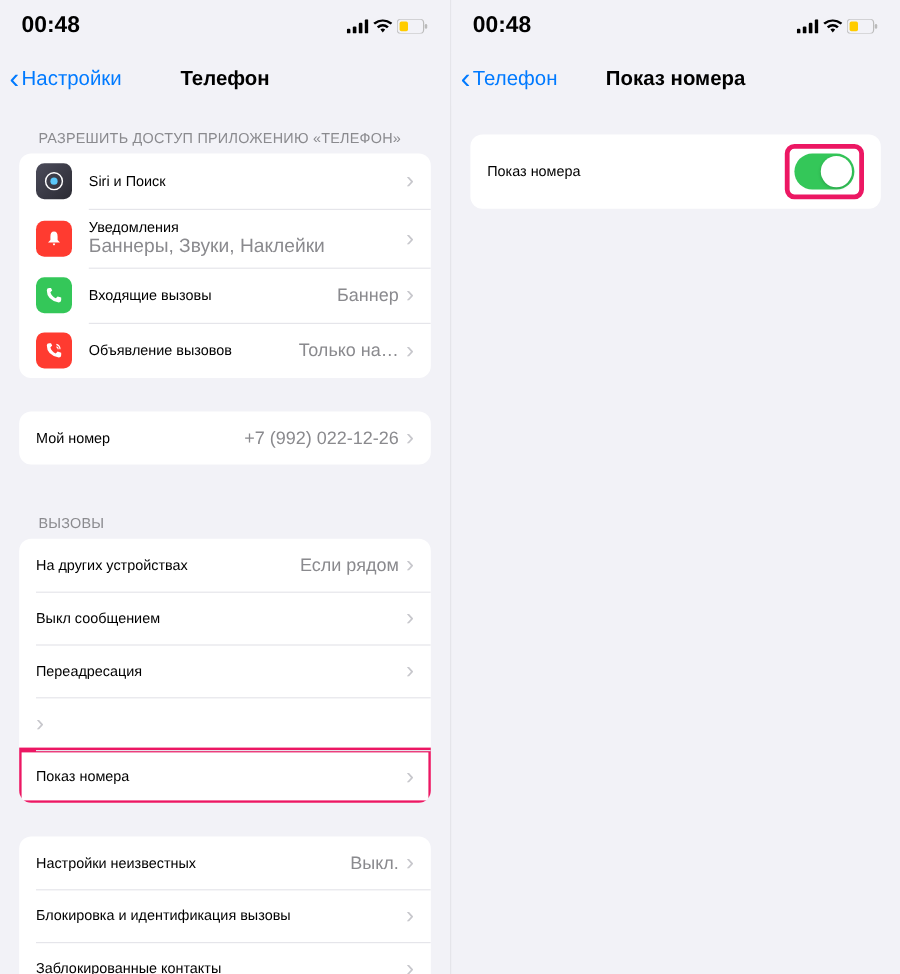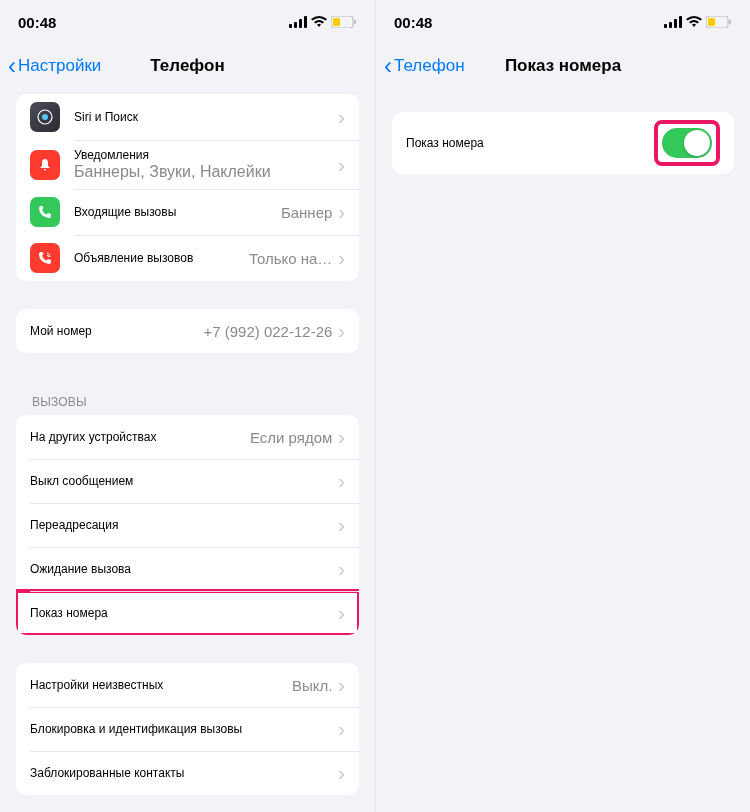--- a/index.html
+++ b/index.html
@@ -21,21 +21,21 @@
     overflow: hidden;
   }
   .screen + .screen { border-left: 1px solid #e5e5ea; }
   .status-bar {
     height: 44px;
     background: #f2f2f7;
     display: flex;
     align-items: center;
     justify-content: space-between;
     padding: 0 18px;
-    font-size: 15px;
+    font-size: 19px;
     font-weight: 600;
   }
   .status-right { display: flex; align-items: center; gap: 4px; }
   .signal, .wifi, .battery { display: inline-flex; }
   .nav-bar {
     height: 44px;
     background: #f2f2f7;
     display: flex;
     align-items: center;
     position: relative;
@@ -174,20 +174,21 @@
   <div class="nav-bar">
     <div class="back-btn">
       <span class="back-chev">‹</span>
       <span>Настройки</span>
     </div>
     <div class="nav-title">Телефон</div>
   </div>
 
   <div class="content">
 
+    <div class="section-header">РАЗРЕШИТЬ ДОСТУП ПРИЛОЖЕНИЮ «ТЕЛЕФОН»</div>
     <div class="group">
       <div class="row with-icon">
         <div class="row-icon icon-siri">
           <svg width="18" height="18" viewBox="0 0 18 18">
               <circle cx="9" cy="9" r="7" fill="none" stroke="#fff" stroke-width="1.2"></circle>
               <circle cx="9" cy="9" r="3" fill="#5ac8fa"></circle>
             </svg>
         </div>
         <div class="row-body">
             <span class="row-label">Siri и Поиск</span>
@@ -258,23 +259,20 @@
           </div>
         <span class="chev">›</span>
       </div>
       <div class="row">
         <div class="row-body">
             <span class="row-label">Переадресация</span>
           </div>
         <span class="chev">›</span>
       </div>
       <div class="row">
-        <div class="row-body">
-            <span class="row-label">Ожидание вызова</span>
-          </div>
         <span class="chev">›</span>
       </div>
       <div class="row highlighted">
         <div class="row-body">
             <span class="row-label">Показ номера</span>
           </div>
         <span class="chev">›</span>
       </div>
     </div>
 

